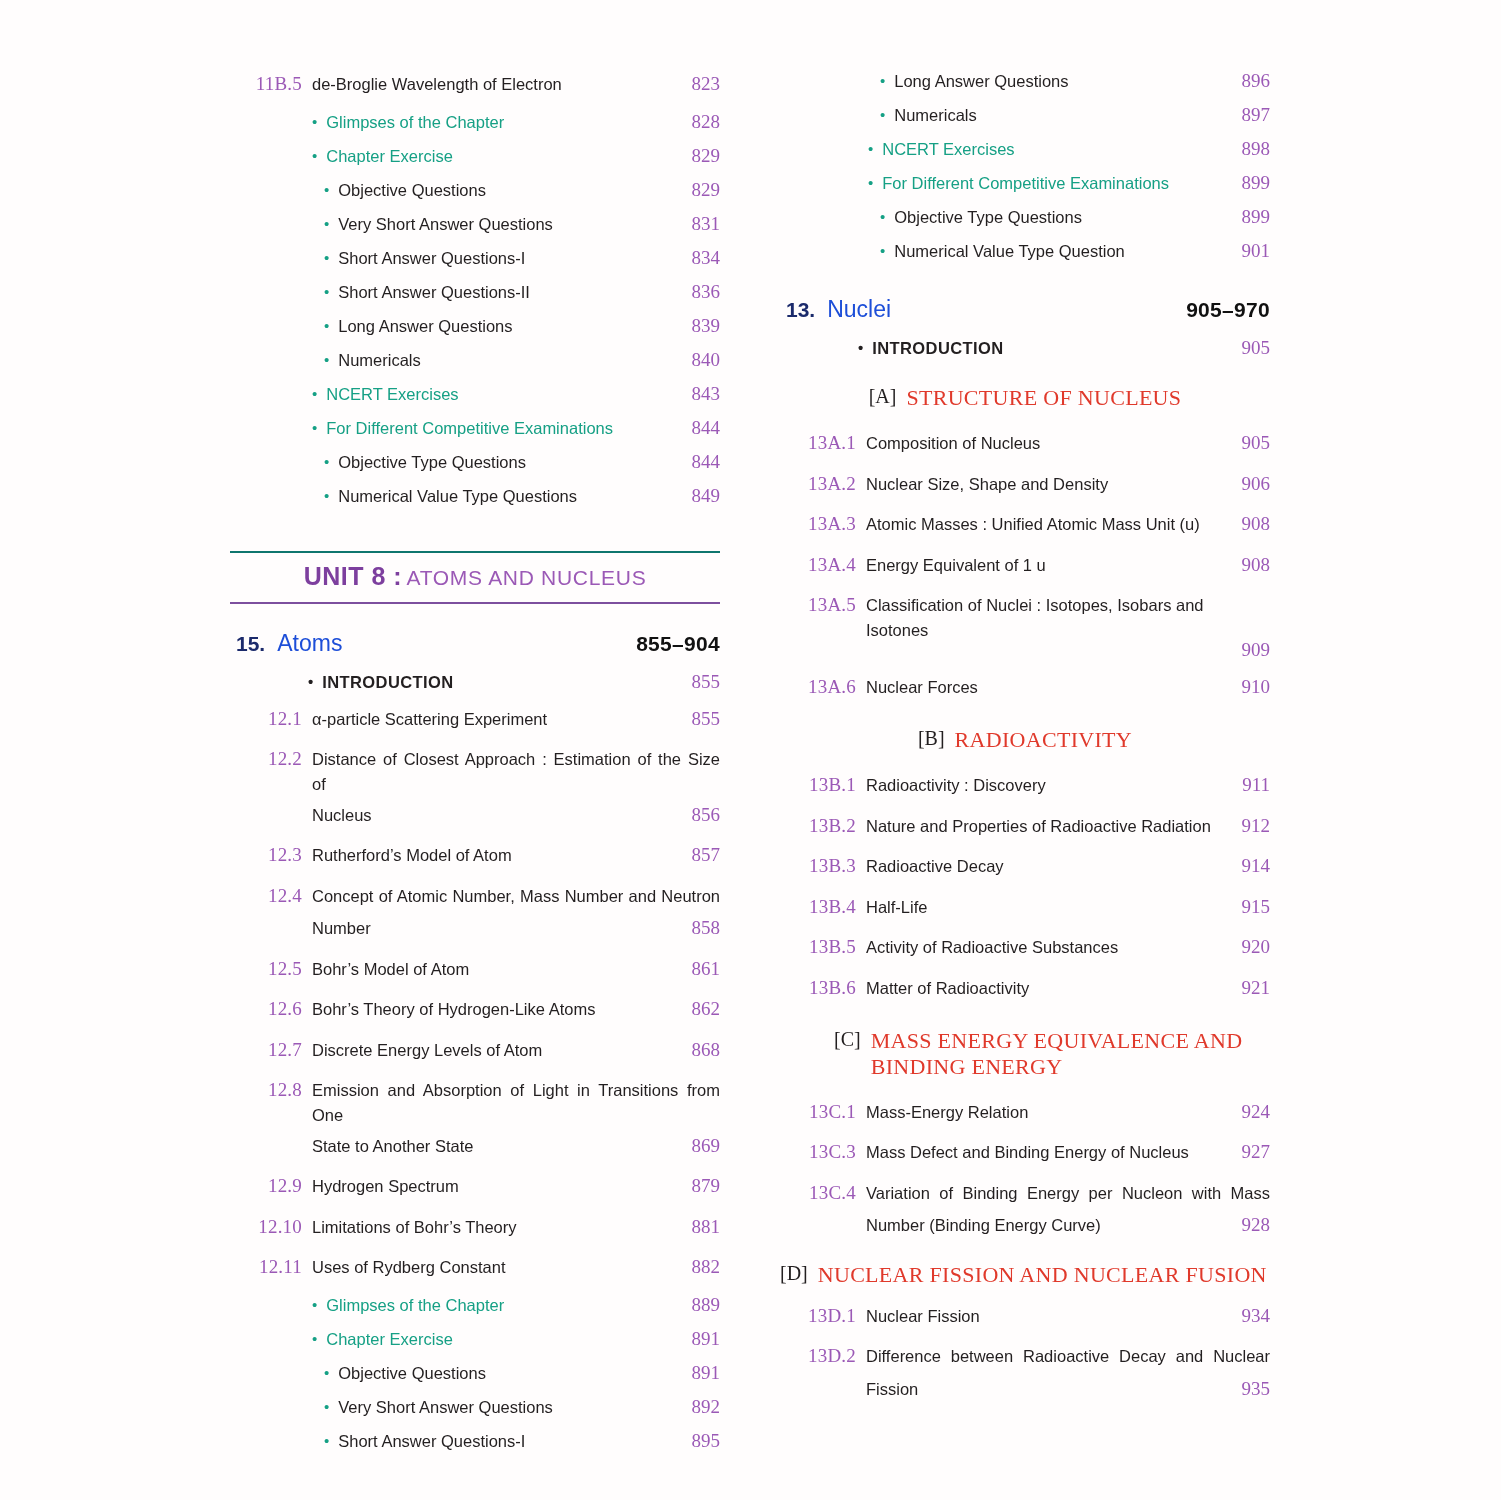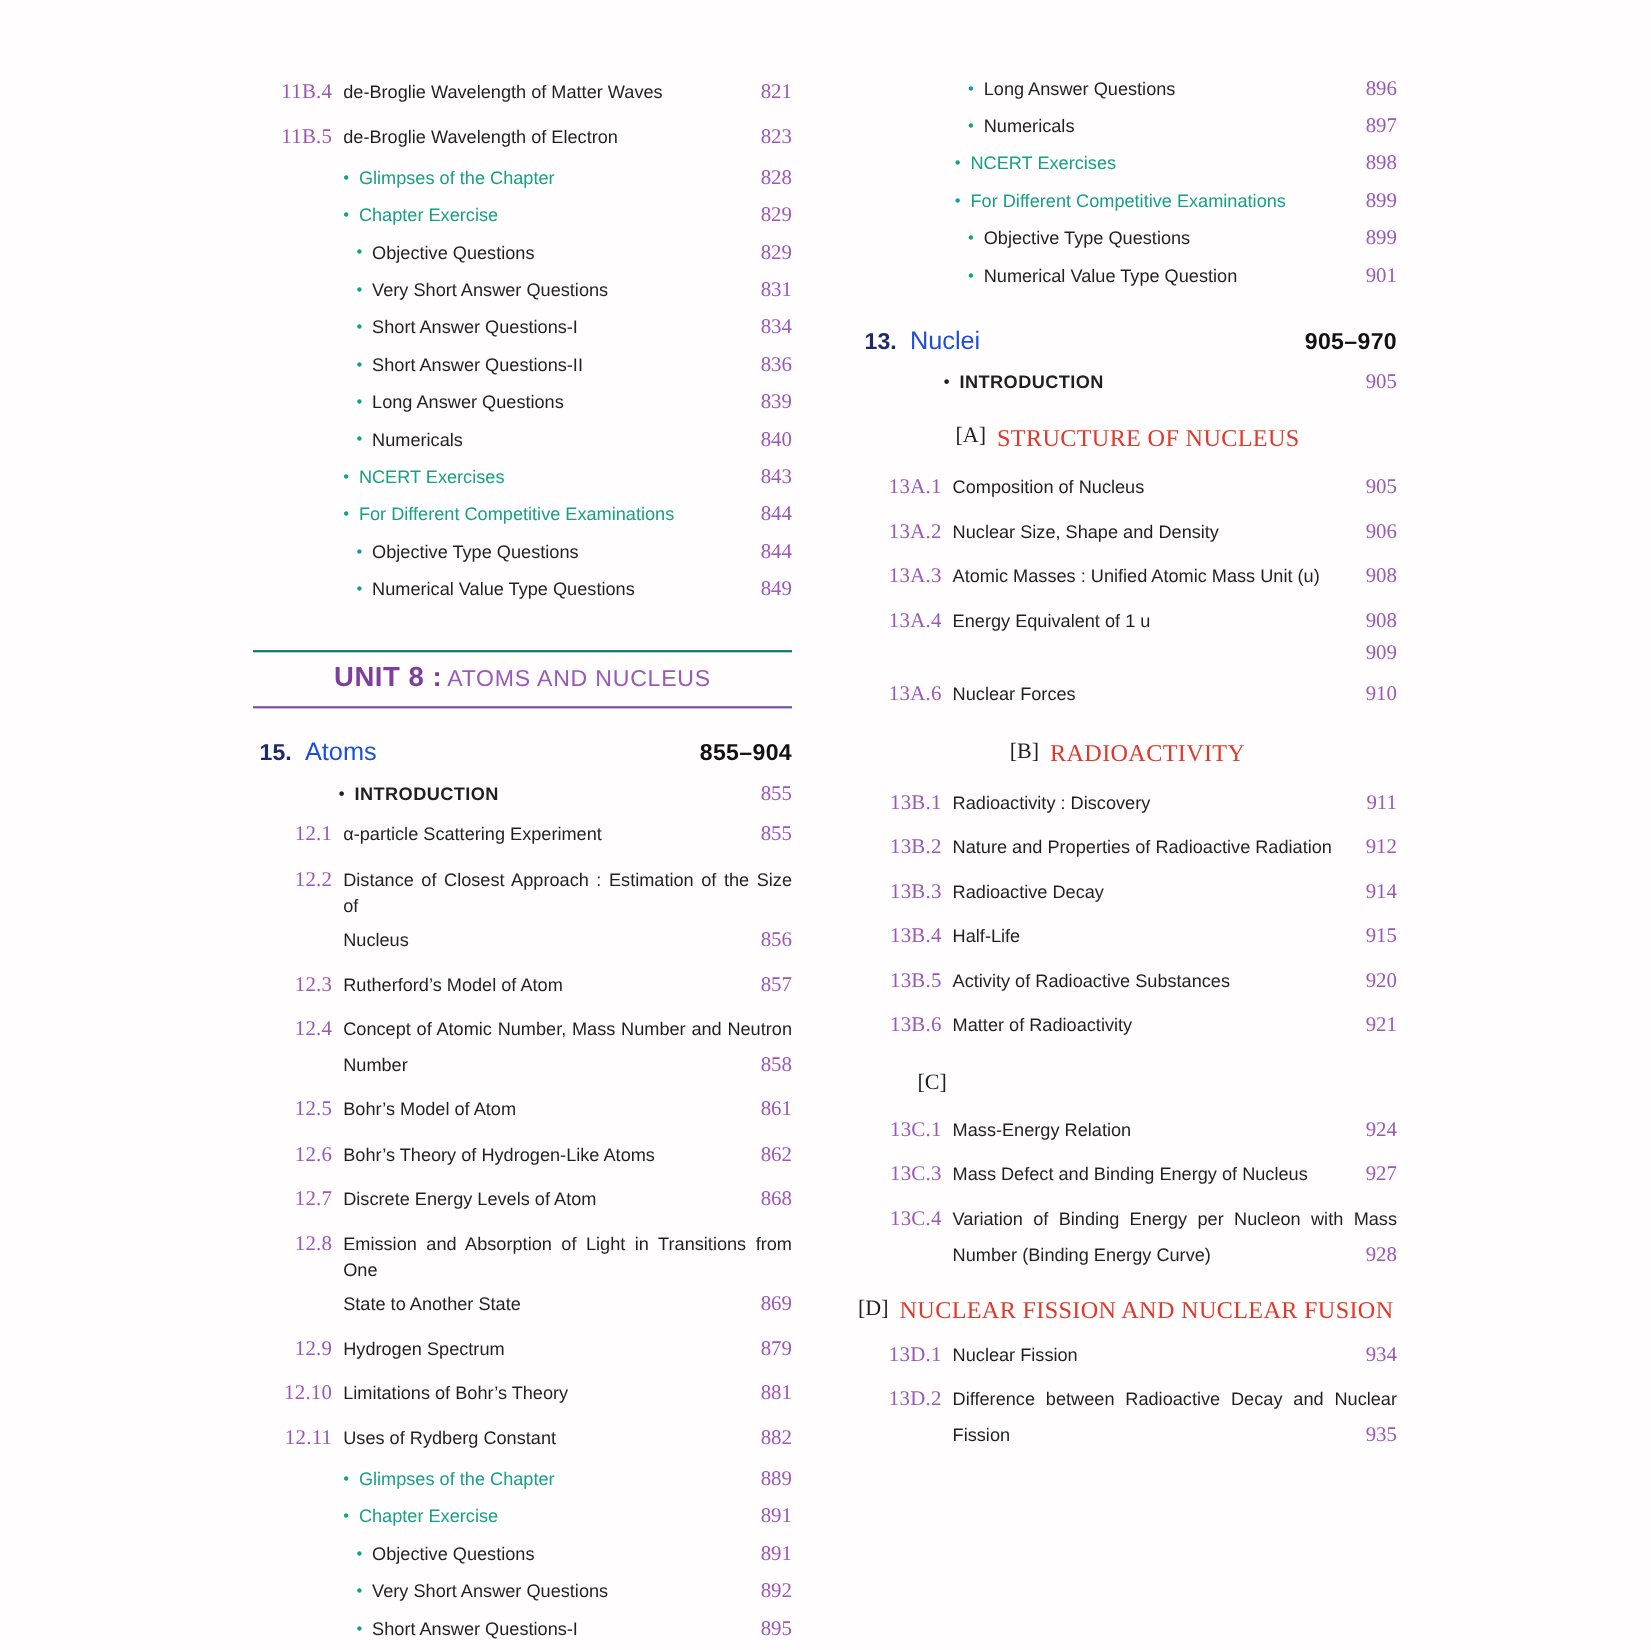--- a/index.html
+++ b/index.html
@@ -187,25 +187,20 @@
 </style>
 </head>
 <body>
 
 <div class="page">
   <div class="columns">
 
     <div class="col col-left">
 
       <div class="row">
-        <span class="num num-w-left">11B.4</span>
-        <span class="title">de-Broglie Wavelength of Matter Waves</span>
-        <span class="pg">821</span>
-      </div>
-      <div class="row">
         <span class="num num-w-left">11B.5</span>
         <span class="title">de-Broglie Wavelength of Electron</span>
         <span class="pg">823</span>
       </div>
 
       <div class="brow ind1">
         <span class="lead green"><span class="bullet">•</span></span>
         <span class="btext green">Glimpses of the Chapter</span>
         <span class="pg">828</span>
       </div>
@@ -448,20 +443,24 @@
         <span class="num num-w-right">13A.3</span>
         <span class="title">Atomic Masses : Unified Atomic Mass Unit (u)</span>
         <span class="pg">908</span>
       </div>
       <div class="row">
         <span class="num num-w-right">13A.4</span>
         <span class="title">Energy Equivalent of 1 u</span>
         <span class="pg">908</span>
       </div>
 
+      <div class="row" style="margin-bottom:4px;">
+        <span class="num num-w-right">13A.5</span>
+        <span class="title">Classification of Nuclei : Isotopes, Isobars and Isotones</span>
+      </div>
       <div class="cont">
         <span class="pg">909</span>
       </div>
 
       <div class="row">
         <span class="num num-w-right">13A.6</span>
         <span class="title">Nuclear Forces</span>
         <span class="pg">910</span>
       </div>
 
@@ -496,20 +495,24 @@
         <span class="pg">920</span>
       </div>
       <div class="row">
         <span class="num num-w-right">13B.6</span>
         <span class="title">Matter of Radioactivity</span>
         <span class="pg">921</span>
       </div>
 
       <div class="sec-head wide" style="padding-left:54px; justify-content:flex-start;">
         <span class="tag">[C]</span>
+        <span>
+          <span class="stext">MASS ENERGY EQUIVALENCE AND</span><br>
+          <span class="stext">BINDING ENERGY</span>
+        </span>
       </div>
 
       <div class="row">
         <span class="num num-w-right">13C.1</span>
         <span class="title">Mass-Energy Relation</span>
         <span class="pg">924</span>
       </div>
       <div class="row">
         <span class="num num-w-right">13C.3</span>
         <span class="title">Mass Defect and Binding Energy of Nucleus</span>

